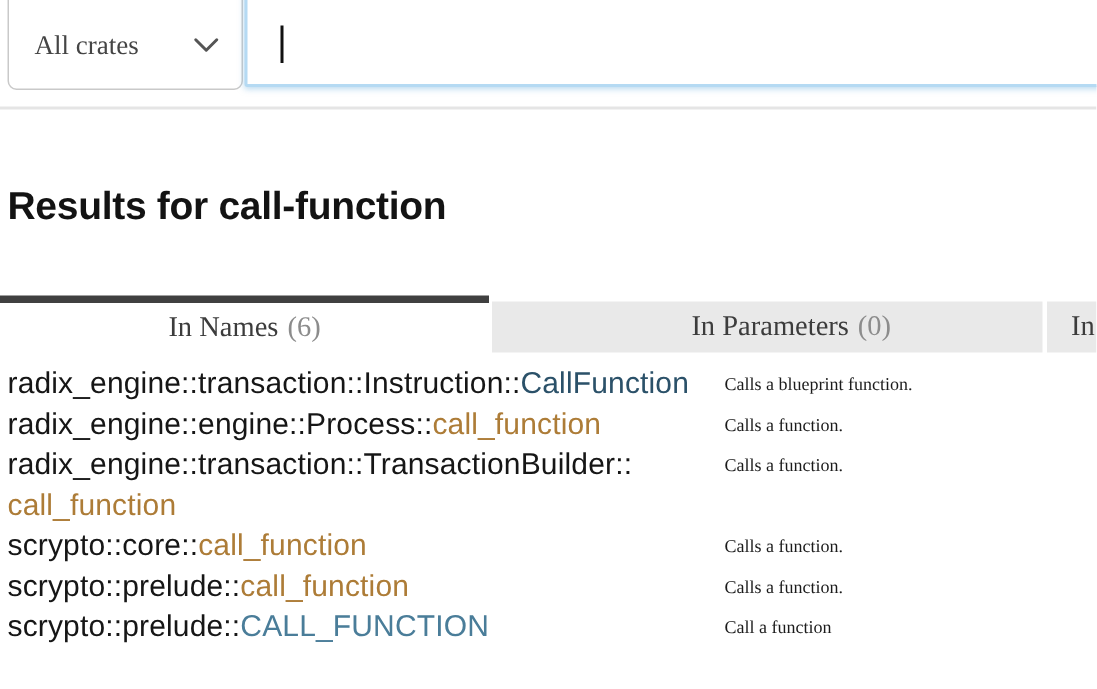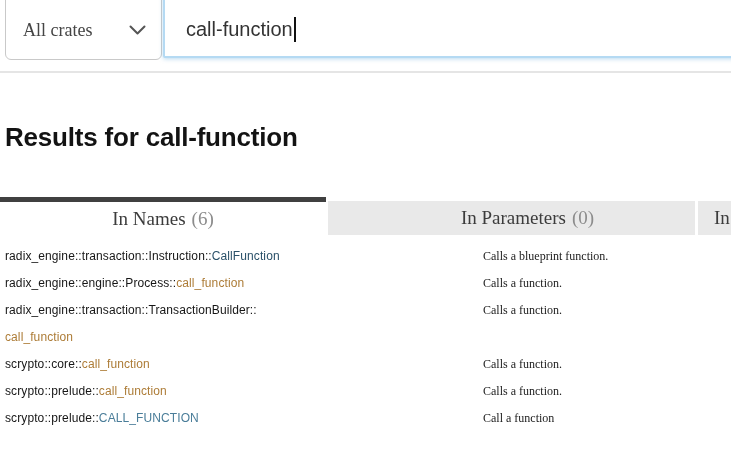--- a/index.html
+++ b/index.html
@@ -42,21 +42,21 @@
   }
   .tab .count{color:#8c8c8c;margin-left:6px;}
   .tab-active{width:326px;border-top:5px solid #404040;background:#ffffff;}
   .tab-inactive{margin-top:4px;height:34px;background:#e9e9e9;}
   .tab-parameters{width:367px;margin-left:2px;padding-left:32px;}
   .tab-returns{flex:1;margin-left:3px;justify-content:flex-start;padding-left:16px;overflow:hidden;}
   
   .results{position:absolute;top:243px;left:5px;right:0;}
   .result-row{display:flex;line-height:27px;}
   .res-link{
-    width:478px;flex:none;font-size:12px;color:#161616;
+    width:478px;flex:none;font-size:20px;color:#161616;
     letter-spacing:.1px;text-decoration:none;cursor:pointer;
   }
   .desc{
     flex:1;font-family:"Liberation Serif",serif;font-size:12px;color:#1b1b1b;
   }
   .kind-fn{color:#ad7c37;}
   .kind-variant{color:#2b5169;}
   .kind-constant{color:#4a7d99;}
   .name-newline{display:block;}
 </style>
@@ -64,21 +64,20 @@
 <body>
 
 <div class="crate-select">
   <span>All crates</span>
   <svg width="17" height="11" viewBox="0 0 17 11">
       <path d="M1.5 1.5l7 7 7-7" fill="none" stroke="#555" stroke-width="2" stroke-linecap="round" stroke-linejoin="round"></path>
     </svg>
 </div>
 
 <div class="search-input" role="textbox">
-  <span>call-function</span>
   <div class="caret"></div>
 </div>
 
 <div class="page-rule"></div>
 
 <h1 class="results-heading">Results for call-function</h1>
 
 <div class="tabs">
   <div class="tab tab-active">
     <span>In Names</span>

